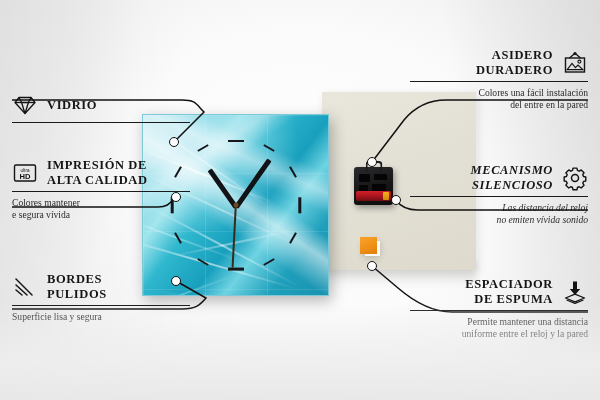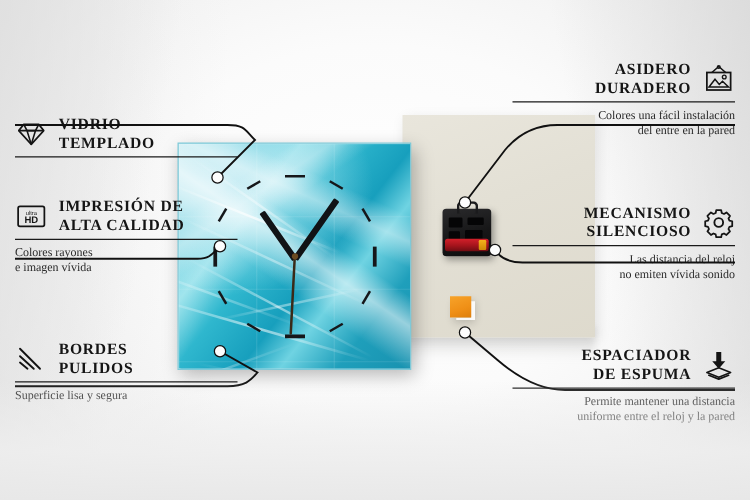--- a/index.html
+++ b/index.html
@@ -188,42 +188,42 @@
             <g fill="none" stroke="#141414" stroke-width="1.3" stroke-linejoin="round">
           <path d="M3 10.5 L7 5.5 H19 L23 10.5 L13 21.5 Z"></path>
           <path d="M3 10.5 H23"></path>
               <path d="M7 5.5 L9.6 10.5 L13 21.5"></path>
           <path d="M19 5.5 L16.4 10.5 L13 21.5"></path>
               <path d="M9.6 10.5 H16.4"></path>
         </g>
           </svg>
       </span>
       <span class="title">
-        <span>VIDRIO</span><br><span>TEMPLADO</span>
+        <span>VIDRIO</span><br>
       </span>
     </div>
     <div class="rule" style="width:178px;"></div>
   </div>
 
   <div class="feat left" style="top:158px;">
     <div class="head">
       <span class="ico">
         <svg viewBox="0 0 26 26">
           <rect x="2.5" y="5" width="21" height="16" rx="1.5" fill="none" stroke="#141414" stroke-width="1.4"></rect>
           <text x="13" y="12" font-family="Liberation Sans, sans-serif" font-size="4.6" text-anchor="middle" fill="#141414">ultra</text>
           <text x="13" y="18.6" font-family="Liberation Sans, sans-serif" font-size="7.6" font-weight="bold" text-anchor="middle" fill="#141414">HD</text>
         </svg>
       </span>
       <span class="title">
         <span>IMPRESIÓN DE</span><br><span>ALTA CALIDAD</span>
       </span>
     </div>
     <div class="rule" style="width:178px;"></div>
     <div class="desc">
-      <span>Colores rayones</span><br><span>e imagen vívida</span>
+      <span>Colores mantener</span><br><span>e segura vívida</span>
     </div>
   </div>
 
   <div class="feat left" style="top:272px;">
     <div class="head">
       <span class="ico">
         <svg viewBox="0 0 26 26">
             <g stroke="#141414" stroke-width="1.5" stroke-linecap="round">
           <path d="M4 5 L20 21"></path>
               <path d="M4 11 L15 21"></path>
@@ -255,21 +255,21 @@
       <span class="title">
         <span>ASIDERO</span><br><span>DURADERO</span>
       </span>
     </div>
     <div class="rule" style="width:178px;margin-left:auto;"></div>
     <div class="desc">
       <span>Colores una fácil instalación</span><br><span>del entre en la pared</span>
     </div>
   </div>
 
-  <div class="feat right" style="top:163px;">
+  <div class="feat right" style="top:163px;font-style:italic;">
     <div class="head">
       <span class="ico">
         <svg viewBox="0 0 26 26">
           <path fill="none" stroke="#141414" stroke-width="1.5" stroke-linejoin="round" d="M10.9 3.2h4.2l.5 2.4 1.9.8 2.1-1.3 3 3-1.3 2.1.8 1.9 2.4.5v4.2l-2.4.5-.8 1.9 1.3 2.1-3 3-2.1-1.3-1.9.8-.5 2.4h-4.2l-.5-2.4-1.9-.8-2.1 1.3-3-3 1.3-2.1-.8-1.9-2.4-.5v-4.2l2.4-.5.8-1.9-1.3-2.1 3-3 2.1 1.3 1.9-.8z" transform="translate(0,-0.6) scale(0.94) translate(0.8,0.8)"></path>
           <circle cx="13" cy="13" r="3.5" fill="none" stroke="#141414" stroke-width="1.5"></circle>
         </svg>
       </span>
       <span class="title">
         <span>MECANISMO</span><br><span>SILENCIOSO</span>
       </span>

